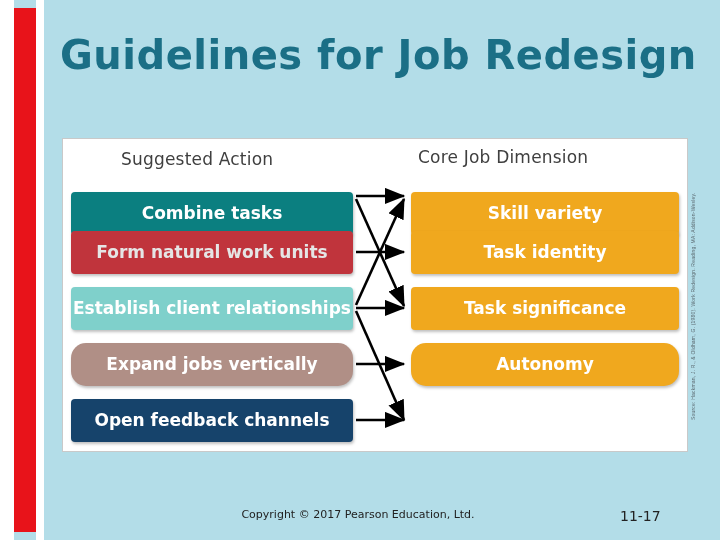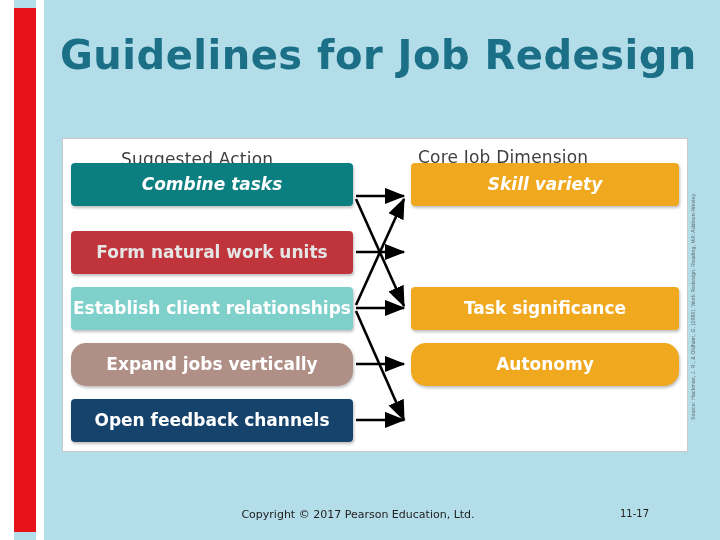--- a/index.html
+++ b/index.html
@@ -93,21 +93,21 @@
     white-space: nowrap;
   }
   .bar-left {
     left: 8px;
     width: 282px;
   }
   .bar-right {
     left: 348px;
     width: 268px;
   }
-  .row0 { top: 24px; font-style: italic; }
+  .row0 { top: 53px; }
   .row1 { top: 92px; }
   .row2 { top: 148px; }
   .row3 { top: 204px; border-radius: 15px; }
   .row4 { top: 260px; }
 
   .arrow-layer {
     position: absolute;
     left: 0;
     top: 0;
     width: 624px;
@@ -139,21 +139,21 @@
     font-size: 11px;
     color: #222222;
     font-family: "DejaVu Sans", sans-serif;
   }
   .footer-page {
     position: absolute;
     left: 620px;
     top: 508px;
     width: 60px;
     text-align: left;
-    font-size: 10px;
+    font-size: 14px;
     color: #222222;
     font-family: "DejaVu Sans", sans-serif;
   }
 </style>
 </head>
 <body>
 
 <div id="slide">
 
   <div class="left-white-bar"></div>
@@ -205,20 +205,23 @@
     <div class="bar bar-left row3" style="background:#b08f86;color:#ffffff">
       <span>Expand jobs vertically</span>
     </div>
     <div class="bar bar-left row4" style="background:#16436b;color:#ffffff">
       <span>Open feedback channels</span>
     </div>
 
     <div class="bar bar-right row0" style="background:#f0a81e;color:#ffffff">
       <span>Skill variety</span>
     </div>
+    <div class="bar bar-right row1" style="background:#f0a81e;color:#ffffff">
+      <span>Task identity</span>
+    </div>
     <div class="bar bar-right row2" style="background:#f0a81e;color:#ffffff">
       <span>Task significance</span>
     </div>
     <div class="bar bar-right row3" style="background:#f0a81e;color:#ffffff">
       <span>Autonomy</span>
     </div>
 
   </div>
 
   <div class="watermark">Source: Hackman, J. R., &amp; Oldham, G. (1980). Work Redesign. Reading, MA: Addison-Wesley.</div>

